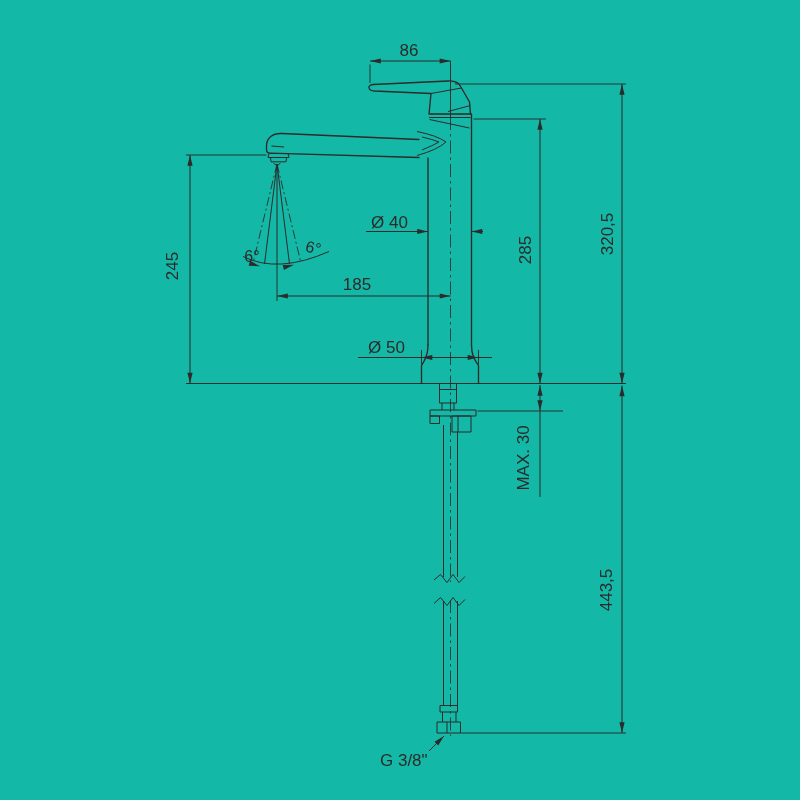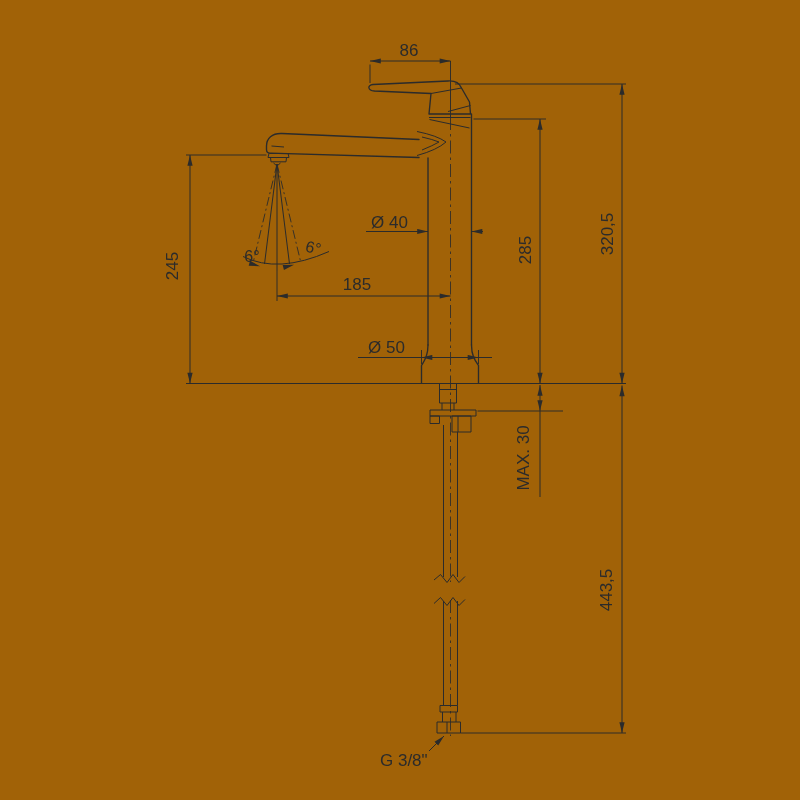--- a/index.html
+++ b/index.html
@@ -1,16 +1,16 @@
 <!DOCTYPE html>
 <html><head>
 <meta charset="utf-8">
 <style>
   html,body{margin:0;padding:0;background:#ffffff;}
-  .stage{width:800px;height:800px;position:relative;background:#a16207;overflow:hidden;}
+  .stage{width:800px;height:800px;position:relative;background:#14b8a6;overflow:hidden;}
   svg{display:block;}
   .outline{stroke:#2b2b2b;stroke-width:1.35;fill:none;stroke-linejoin:round;stroke-linecap:round;}
   .outline-thin{stroke:#2b2b2b;stroke-width:1;fill:none;stroke-linejoin:round;}
   .dim{stroke:#2b2b2b;stroke-width:1;fill:none;}
   .ext{stroke:#2b2b2b;stroke-width:0.95;fill:none;}
   .surface{stroke:#2b2b2b;stroke-width:1.1;fill:none;}
   .cl{stroke:#2b2b2b;stroke-width:0.85;fill:none;stroke-dasharray:13 4 2.5 4;}
   .spray-cl{stroke:#2b2b2b;stroke-width:0.9;fill:none;stroke-dasharray:9 3 2 3;}
   .spray-s{stroke:#2b2b2b;stroke-width:1;fill:none;}
   .arrfill{fill:#2b2b2b;stroke:none;}

